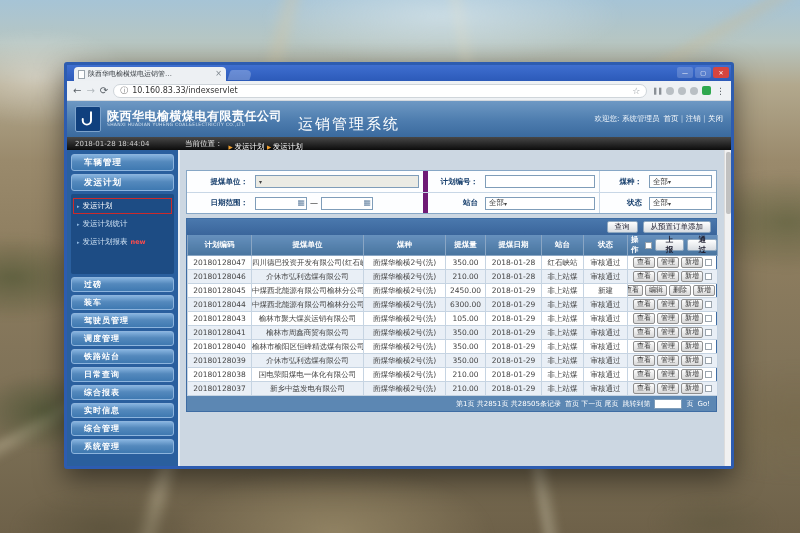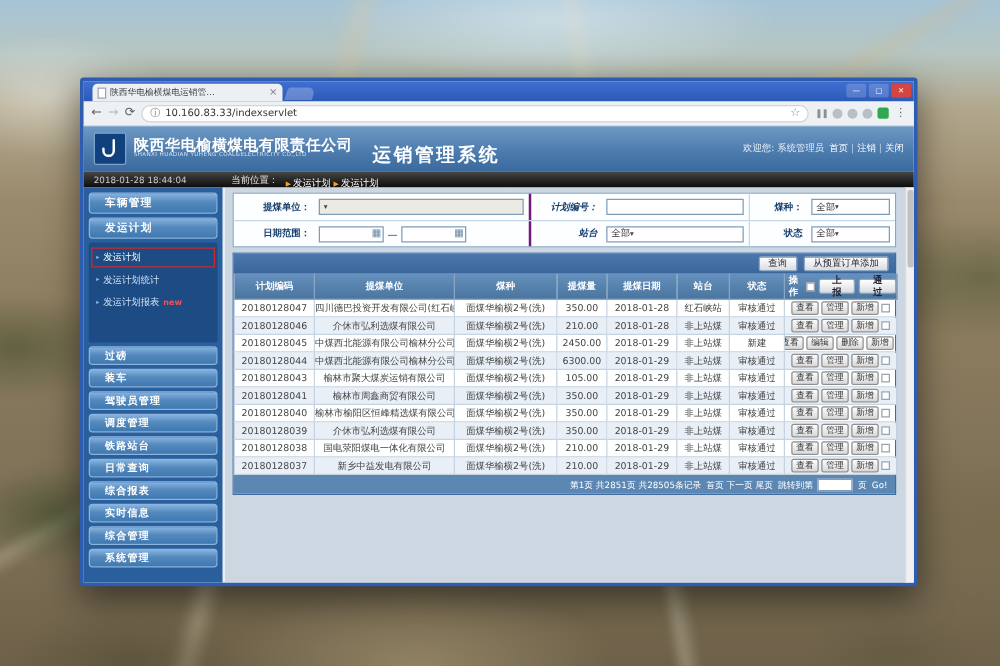--- a/index.html
+++ b/index.html
@@ -54,21 +54,21 @@
   .ext .pause { font-size: 7px; color: #8a9096; letter-spacing: -1px; }
   .ext .green { width: 9px; height: 9px; border-radius: 2px; background: #2fa84f; }
   .menu-dots { font-size: 9px; color: #5a6167; }
 
   
   .appheader { height: 36px; background: linear-gradient(180deg,#6e99c4 0%,#4d7cae 55%,#3a6a9e 100%); display: flex; align-items: center; padding: 0 8px; position: relative; flex: none; }
   .logo { width: 26px; height: 26px; background: #10407e; border: 1px solid #7da3cc; border-radius: 2px; display: flex; align-items: center; justify-content: center; flex: none; }
   .company { margin-left: 6px; line-height: 1.1; }
   .company .cn { font-size: 12px; font-weight: bold; color: #fff; letter-spacing: .5px; white-space: nowrap; }
   .company .en { font-size: 4.5px; color: #cfe0f0; letter-spacing: .3px; white-space: nowrap; }
-  .systitle { font-size: 15px; font-weight: bold; color: #fff; margin: 10px 0 0 16px; letter-spacing: 2px; white-space: nowrap; }
+  .systitle { font-size: 15px; font-weight: normal; color: #fff; margin: 10px 0 0 16px; letter-spacing: 2px; white-space: nowrap; }
   .userlinks { position: absolute; right: 8px; top: 13px; font-size: 7.5px; color: #e9f1f9; display: flex; gap: 4px; align-items: center; white-space: nowrap; }
   .userlinks .sep { color: #b9cfe4; }
   .userlinks a { color: #fff; text-decoration: none; }
 
   .blackbar { height: 13px; background: linear-gradient(180deg,#474747,#0c0c0c); display: flex; align-items: center; padding: 0 8px; gap: 6px; flex: none; }
   .datetime { font-size: 7px; color: #cdcdcd; width: 104px; flex: none; }
   .loc-label { font-size: 7.5px; color: #eee; }
   .crumb-arrow { font-size: 5.5px; color: #f0a030; }
   .crumb { font-size: 7.5px; color: #fff; }
 
@@ -78,29 +78,29 @@
   .side-btn { height: 17px; margin: 0 1px 3px 1px; border-radius: 3px; border: 1px solid #8db4dd;
     background: linear-gradient(180deg,#85b2de 0%,#5489bd 45%,#3f79b1 100%);
     color: #fff; font-size: 8.5px; font-weight: bold; display: flex; align-items: center; padding-left: 12px; letter-spacing: 1px; }
   .side-btn.small { height: 15px; font-size: 8px; }
   .submenu { background: #1d4c84; border-radius: 2px; margin: 0 1px 3px 1px; padding: 4px 2px; height: 80px; }
   .sub-item { display: flex; align-items: center; gap: 3px; padding: 2px 3px; margin-bottom: 2px; font-size: 7.5px; color: #cfe2f4; border: 1px solid transparent; }
   .sub-item.selected { border-color: #cc2a2a; color: #ffffff; }
   .sub-bullet { font-size: 5px; color: #8fb8e0; }
   .sub-badge { color: #ff4c4c; font-size: 6.5px; font-weight: bold; }
 
-  .content { flex: 1; background: #ccd7e2; padding: 4px 6px 0 6px; position: relative; min-width: 0; }
+  .content { flex: 1; background: #ccd7e2; padding: 20px 6px 0 6px; position: relative; min-width: 0; }
   .content-inner { margin-right: 8px; }
 
   
   .filterbox { background: #fdfeff; border: 1px solid #87a7c6; }
   .frow { display: flex; align-items: center; height: 21px; }
   .frow + .frow { border-top: 1px solid #c8d7e6; }
   .flabel { font-size: 7.5px; font-weight: bold; color: #173f6d; text-align: right; padding-right: 3px; flex: none; }
-  .fl1 { width: 64px; } .fl2 { width: 58px; border-left: 2px solid #701a75; height: 100%; display:flex; align-items:center; justify-content:flex-end;font-style:italic; }
+  .fl1 { width: 64px; } .fl2 { width: 58px; border-left: 5px solid #701a75; height: 100%; display:flex; align-items:center; justify-content:flex-end; }
   .fl3 { width: 46px; border-left: 1px solid #c8d7e6; height: 100%; display:flex; align-items:center; justify-content:flex-end; }
   .ffield { display: flex; align-items: center; gap: 3px; padding: 0 4px; }
   .ff1 { width: 172px; } .ff2 { width: 118px; } .ff3 { flex: 1; }
   .select { height: 13px; background: #fff; border: 1px solid #7f9db9; display: flex; align-items: center; padding: 0 3px; font-size: 7.5px; color: #333; flex: 1; }
   .select.gray { background: #ebebe4; }
   .select .arr { font-size: 6px; color: #444; }
   .tinput { height: 13px; border: 1px solid #7f9db9; background: #fff; font-size: 7.5px; flex: 1; min-width: 0; font-family: "DejaVu Sans", sans-serif; }
   .dinput { width: 52px; height: 13px; border: 1px solid #7f9db9; background: #fff; display: flex; align-items: center; justify-content: flex-end; }
   .cal { font-size: 8px; color: #6a87a5; line-height: 1; padding-right: 1px; }
   .dsep { font-size: 8px; color: #333; }

